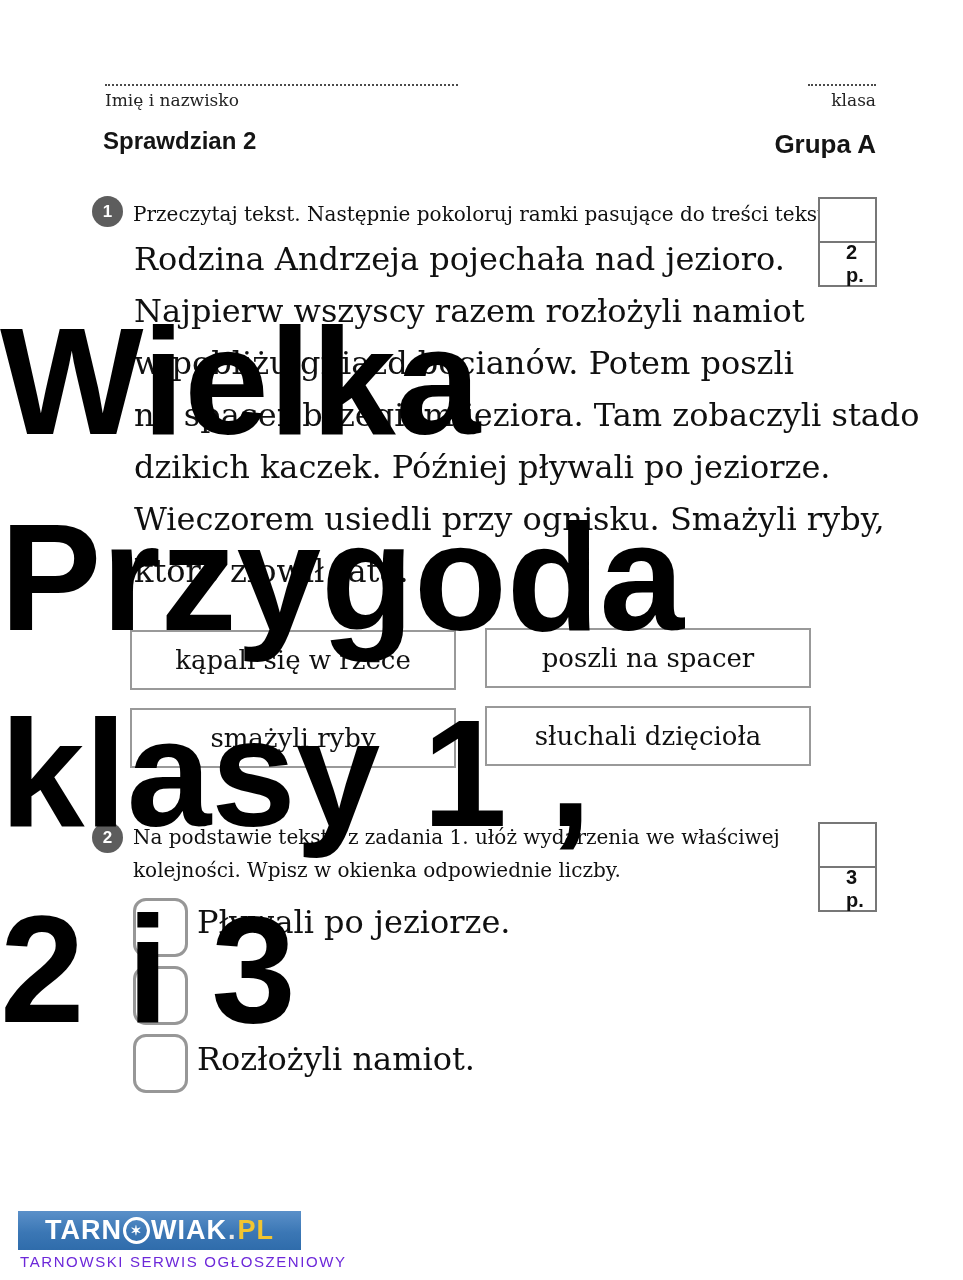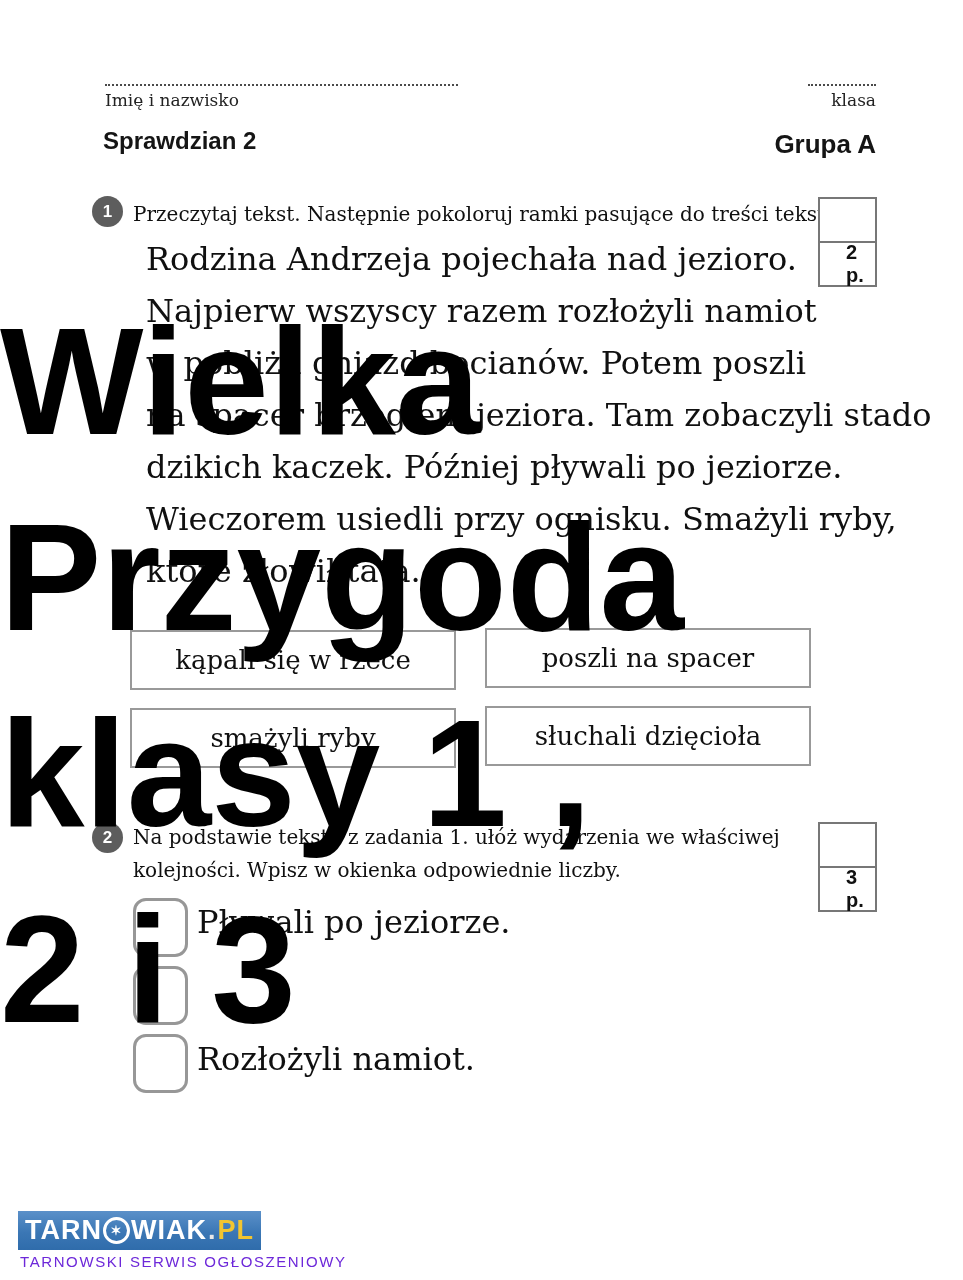--- a/index.html
+++ b/index.html
@@ -37,21 +37,21 @@
   
   .seq-box{width:49px;height:53px;border:3px solid #979797;border-radius:13px;background:#fff;}
   .seq-label{font-size:32px;color:#101010;white-space:nowrap;}
 
   
   .watermark{left:0;width:100%;top:283px;text-align:left;z-index:50;pointer-events:none;
          font-family:"Liberation Sans",sans-serif;font-weight:bold;font-size:152px;line-height:196px;
          color:#000;}
 
   
-  .logo-banner{width:243px;height:39px;background:linear-gradient(180deg,#5b90c9 0%,#3b77b5 55%,#2f6cab 100%);
+  .logo-banner{width:283px;height:39px;background:linear-gradient(180deg,#5b90c9 0%,#3b77b5 55%,#2f6cab 100%);
          display:flex;align-items:center;justify-content:center;
          font-family:"Liberation Sans",sans-serif;font-weight:bold;font-size:27px;letter-spacing:1px;}
   .logo-white{color:#ffffff;}
   .logo-dot{color:#e8e8e8;margin:0 1px;}
   .logo-tld{color:#f2c530;}
   .star-o{width:21px;height:21px;border:3px solid #fff;border-radius:50%;display:inline-flex;
          align-items:center;justify-content:center;margin:0 1px;}
   .star-o span{color:#fff;font-size:13px;line-height:13px;}
   .tagline{font-family:"Liberation Sans",sans-serif;font-size:15px;color:#6d28d9;letter-spacing:1.6px;}
 </style>
@@ -70,21 +70,21 @@
   <div class="abs group-label" style="right:87px;top:129px;">Grupa A</div>
 
   <div class="abs badge" style="left:92px;top:196px;">1</div>
   <div class="abs instruction" style="left:133px;top:198px;">Przeczytaj tekst. Następnie pokoloruj ramki pasujące do treści tekstu.</div>
 
   <div class="abs scorebox" style="left:818px;top:197px;">
     <div class="cell-top"></div>
     <div class="cell-bottom">2 p.</div>
   </div>
 
-  <div class="abs" style="left:134px;top:233px;margin-left:12px;">
+  <div class="abs" style="left:134px;top:233px;">
     <div class="passage">Rodzina Andrzeja pojechała nad jezioro.</div>
     <div class="passage">Najpierw wszyscy razem rozłożyli namiot</div>
     <div class="passage">w pobliżu gniazd bocianów. Potem poszli</div>
     <div class="passage">na spacer brzegiem jeziora. Tam zobaczyli stado</div>
     <div class="passage">dzikich kaczek. Później pływali po jeziorze.</div>
     <div class="passage">Wieczorem usiedli przy ognisku. Smażyli ryby,</div>
     <div class="passage">które złowił tata.</div>
   </div>
 
   <div class="abs option-box" style="left:130px;top:630px;width:322px;">kąpali się w rzece</div>

